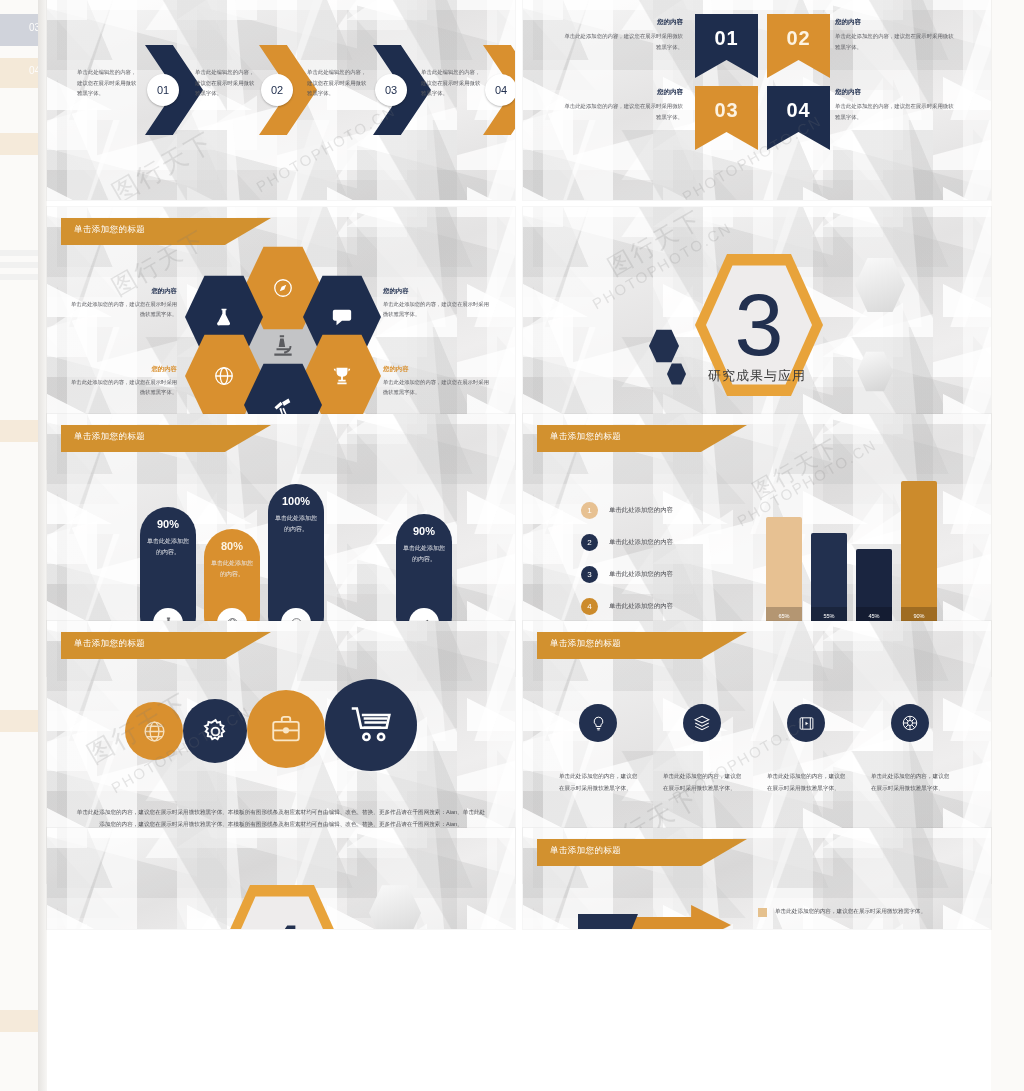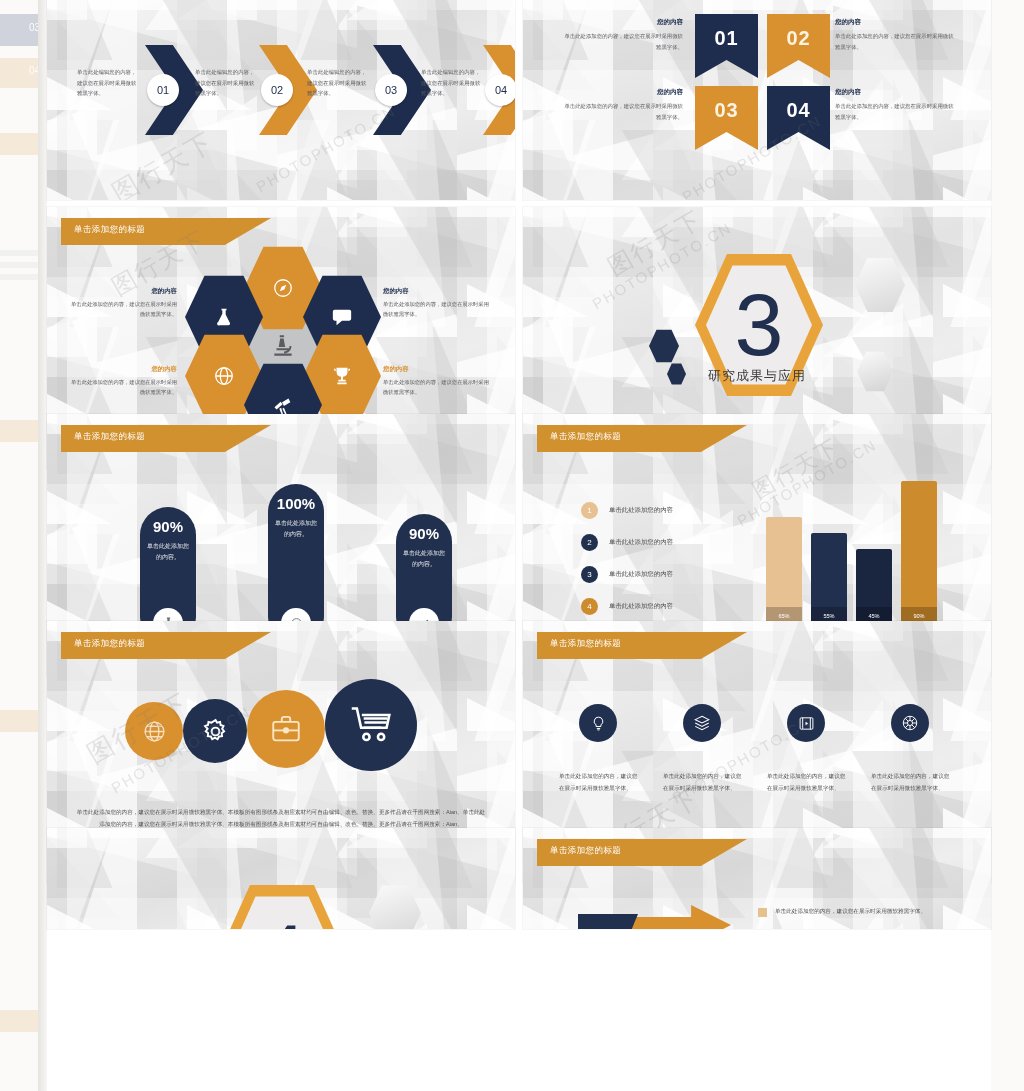--- a/index.html
+++ b/index.html
@@ -140,21 +140,21 @@
   }
   .minihex{ position:absolute; clip-path:polygon(25% 2%,75% 2%,100% 50%,75% 98%,25% 98%,0 50%); }
   .sectitle{ position:absolute; left:0; right:0; top:160px; text-align:center;
     font-size:13px; color:#3b3b3b; letter-spacing:1px; }
 
   
   .cap{ position:absolute; border-radius:60px; display:flex; flex-direction:column;
         align-items:center; }
   .cap.navy{ background:#22304f; }
   .cap.orange{ background:#d9902f; }
-  .cap .pct{ font-size:15px; font-weight:bold; color:#fff; margin-top:11px; }
+  .cap .pct{ font-size:11px; font-weight:bold; color:#fff; margin-top:11px; }
   .cap.orange .pct{ color:#fdf3e2; }
   .cap .ct{ font-size:6px; line-height:1.75; color:#e9eaee; text-align:center; margin-top:6px; width:46px; }
   .cap .iconcirc{ position:absolute; bottom:7px; left:50%; transform:translateX(-50%);
     width:30px; height:30px; border-radius:50%; background:#fff;
     display:flex; align-items:center; justify-content:center; }
 
   
   .numlist{ position:absolute; left:58px; top:88px; }
   .nlrow{ display:flex; align-items:center; margin-bottom:15px; }
   .nlrow .dot{ width:17px; height:17px; border-radius:50%; color:#fff;
@@ -384,20 +384,31 @@
         <div class="cap navy" style="left:93px;top:93px;width:56px;height:138px">
           <div class="pct">90%</div>
           <div class="ct">单击此处添加您的内容。</div>
           <div class="iconcirc">
             <svg width="13" height="14" viewBox="0 0 24 24" fill="#6d6e72">
               <path d="M9 2h6v2h-1v5l5 10a2 2 0 01-1.8 3H6.8A2 2 0 015 18l5-10V4H9z"></path>
             </svg>
           </div>
         </div>
 
+        <div class="cap orange" style="left:157px;top:115px;width:56px;height:116px">
+          <div class="pct">80%</div>
+          <div class="ct">单击此处添加您的内容。</div>
+          <div class="iconcirc">
+            <svg width="13" height="13" viewBox="0 0 24 24" fill="none" stroke="#6d6e72" stroke-width="1.6">
+              <circle cx="12" cy="12" r="9"></circle>
+                <ellipse cx="12" cy="12" rx="4" ry="9"></ellipse>
+                <path d="M3 12h18"></path>
+            </svg>
+          </div>
+        </div>
 
         <div class="cap navy" style="left:221px;top:70px;width:56px;height:161px">
           <div class="pct">100%</div>
           <div class="ct">单击此处添加您的内容。</div>
           <div class="iconcirc">
             <svg width="13" height="13" viewBox="0 0 24 24" fill="none" stroke="#6d6e72" stroke-width="1.6">
               <circle cx="12" cy="12" r="9"></circle>
                 <path d="M16 8l-2.5 5.5L8 16l2.5-5.5z" fill="#6d6e72" stroke="none"></path>
             </svg>
           </div>

